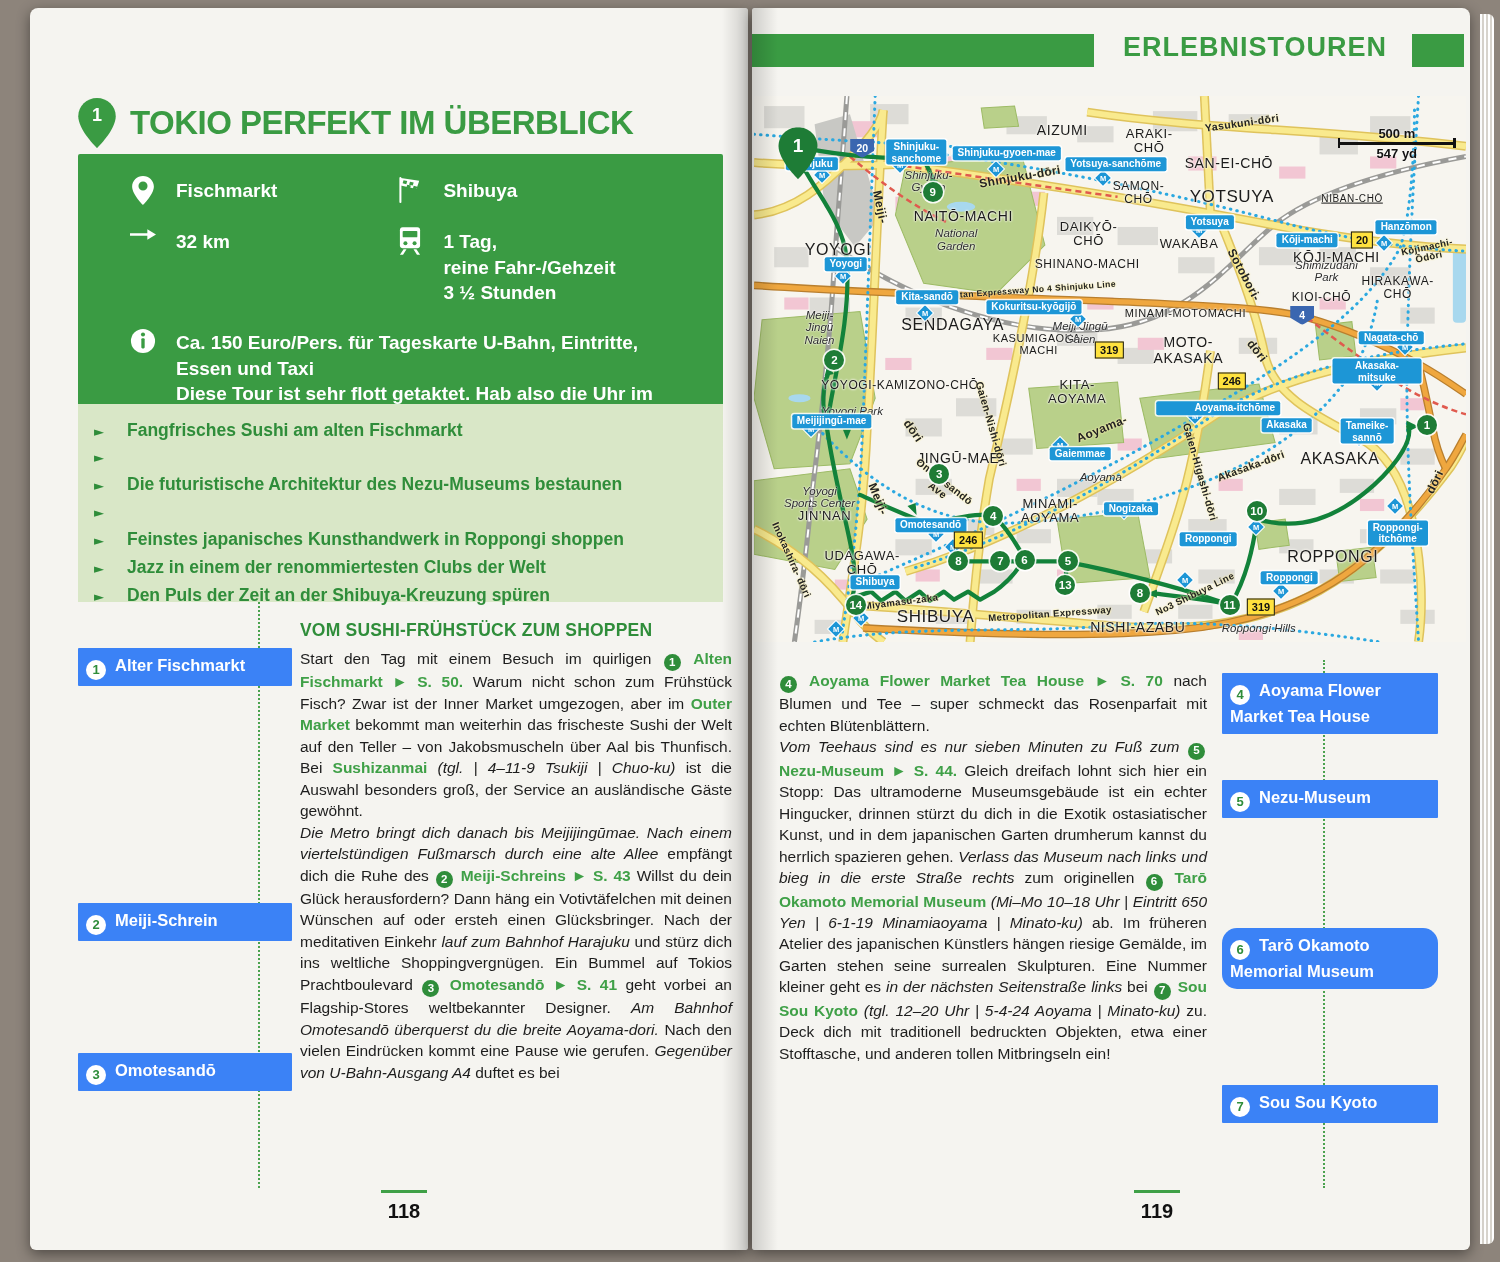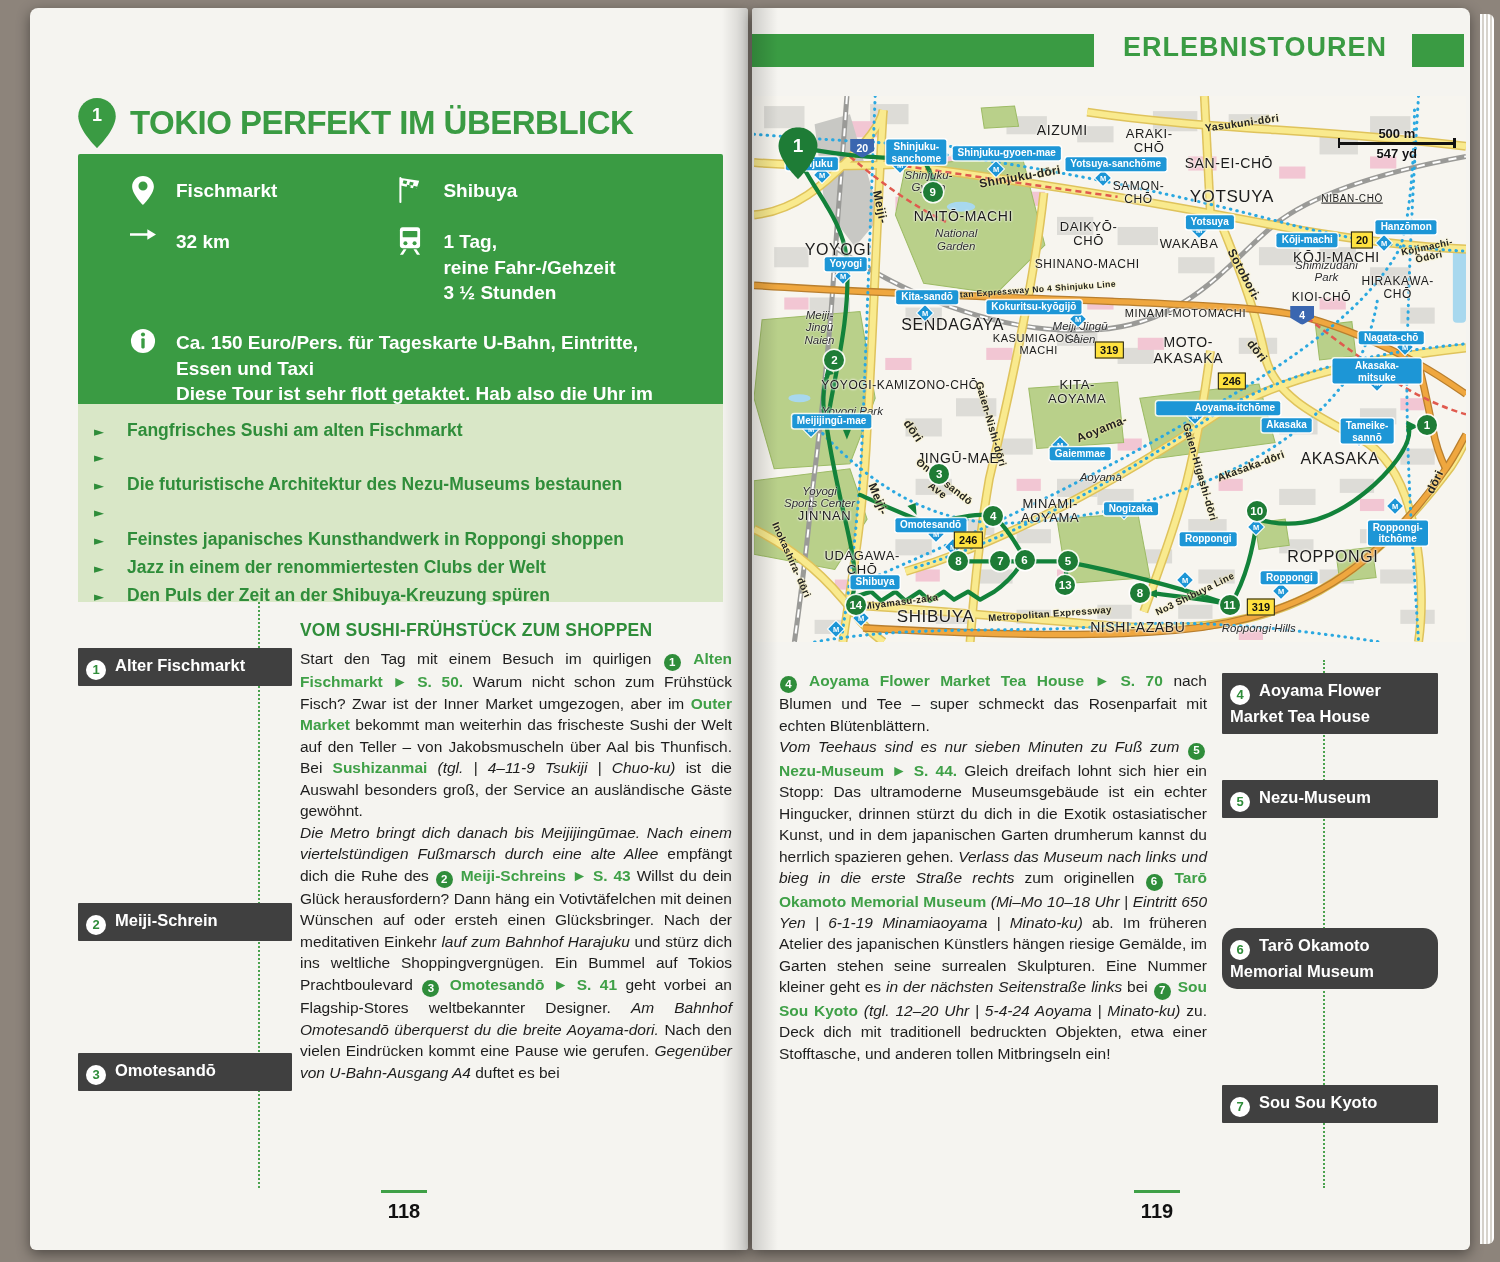--- a/index.html
+++ b/index.html
@@ -20,21 +20,21 @@
   .icell{display:flex;gap:18px;align-items:flex-start;font-size:19px;font-weight:600;line-height:1.35;}
   .icell .ic{flex:0 0 30px;display:flex;justify-content:center;margin-top:-2px;}
   .icell.span2{grid-column:1 / span 2;}
   .pre{white-space:pre-line;}
   .highlights{position:absolute;left:48px;top:396px;width:645px;height:198px;background:#d9e7c7;padding:13px 16px 0 16px;box-sizing:border-box;}
   .hlrow{display:flex;gap:15px;align-items:baseline;color:#2f8d3a;font-weight:700;font-size:17.5px;line-height:26.2px;}
   .hlrow .arr{font-family:"DejaVu Sans",sans-serif;font-size:13px;flex:0 0 18px;}
   .dotline{position:absolute;width:0;border-left:2px dotted #4aa24e;}
   .dotL{left:228px;top:594px;height:586px;}
   .dotR{left:571px;top:652px;height:528px;}
-  .sbar{position:absolute;left:48px;width:214px;background:#404040;color:#fff;font-weight:700;font-size:16.5px;line-height:1.3;padding:6px 8px;box-sizing:border-box;border-radius:1px;}
+  .sbar{position:absolute;left:48px;width:214px;background:#3b82f6;color:#fff;font-weight:700;font-size:16.5px;line-height:1.3;padding:6px 8px;box-sizing:border-box;border-radius:1px;}
   #sbR .sbar{left:470px;width:216px;}
   .sbl{vertical-align:middle;}
   .cnum{display:inline-flex;align-items:center;justify-content:center;width:17px;height:17px;border-radius:50%;background:#2f8d3a;color:#fff;font-size:11.5px;font-weight:700;font-style:normal;vertical-align:-2px;flex:0 0 auto;}
   .cnum.inv{background:#fff;color:#2f8d3a;width:20px;height:20px;font-size:13px;margin-right:9px;vertical-align:-4px;}
   .bodycol{position:absolute;left:270px;top:612px;width:432px;}
   .bodycol h2{margin:0 0 7px 0;color:#2f8d3a;font-size:17.5px;font-weight:700;letter-spacing:.2px;}
   .para{font-size:15.5px;line-height:1.385;color:#1d1d1d;text-align:justify;margin:0;}
   .para .g{color:#3fa047;font-weight:700;}
   .para .i{font-style:italic;}
   .para .cnum{margin:0 2px 0 1px;}

